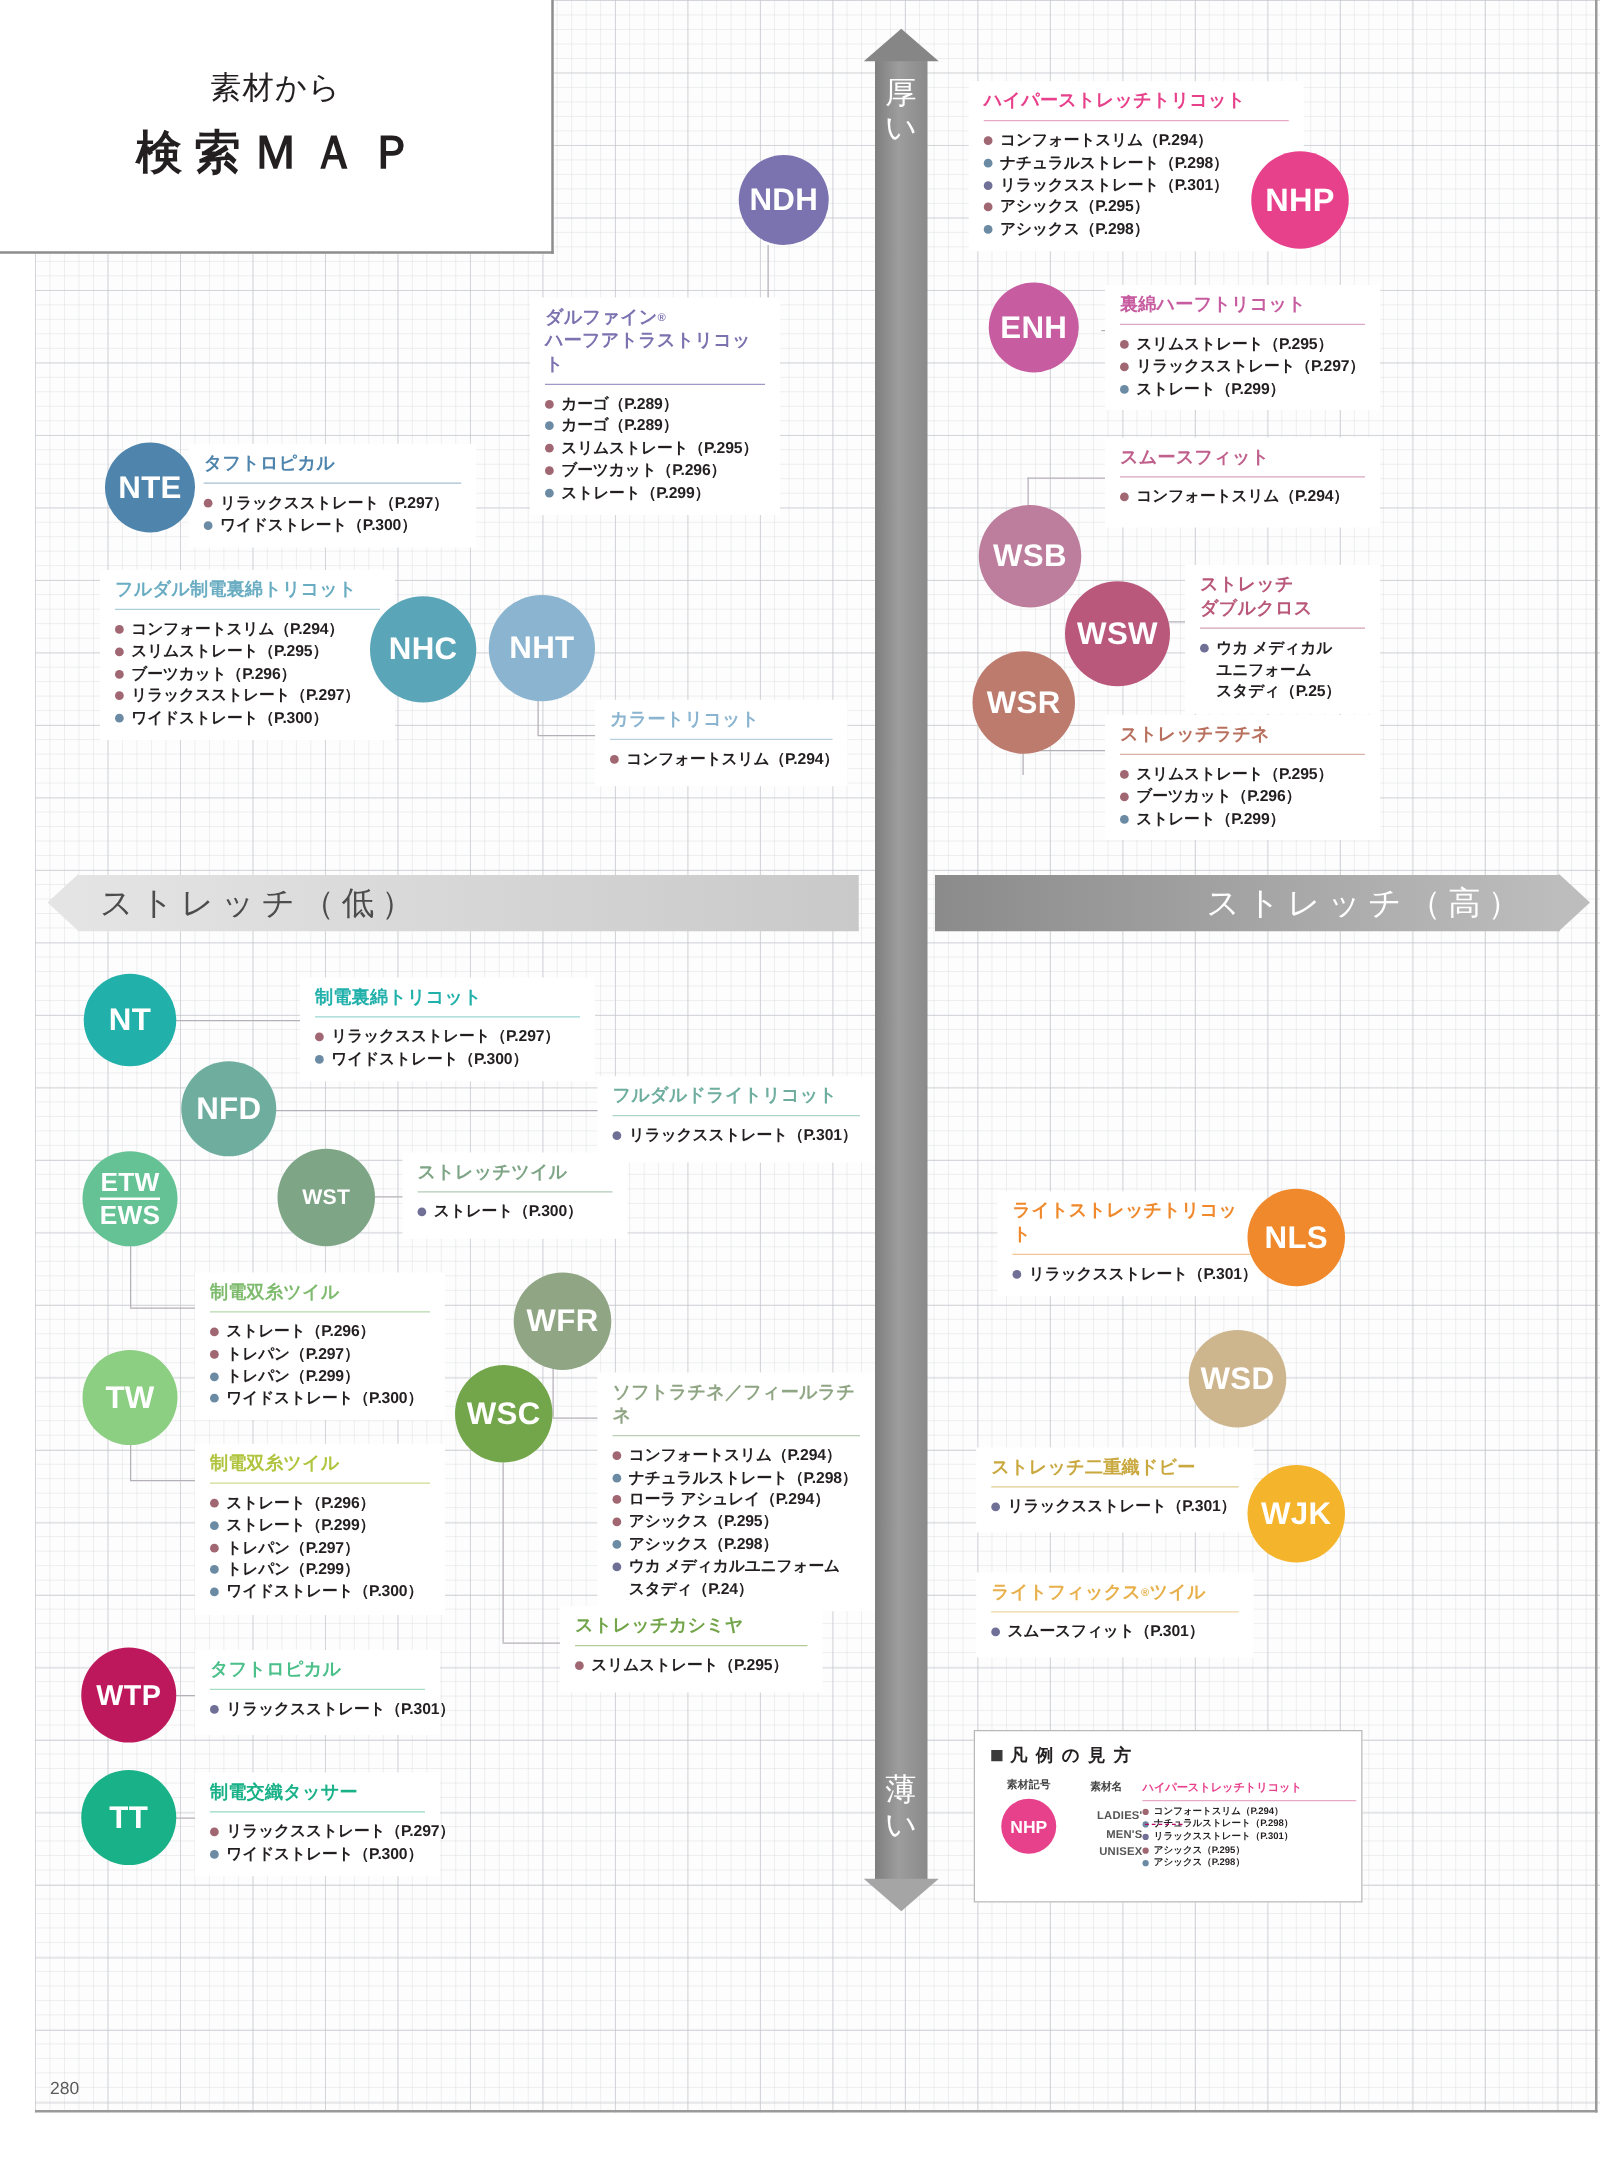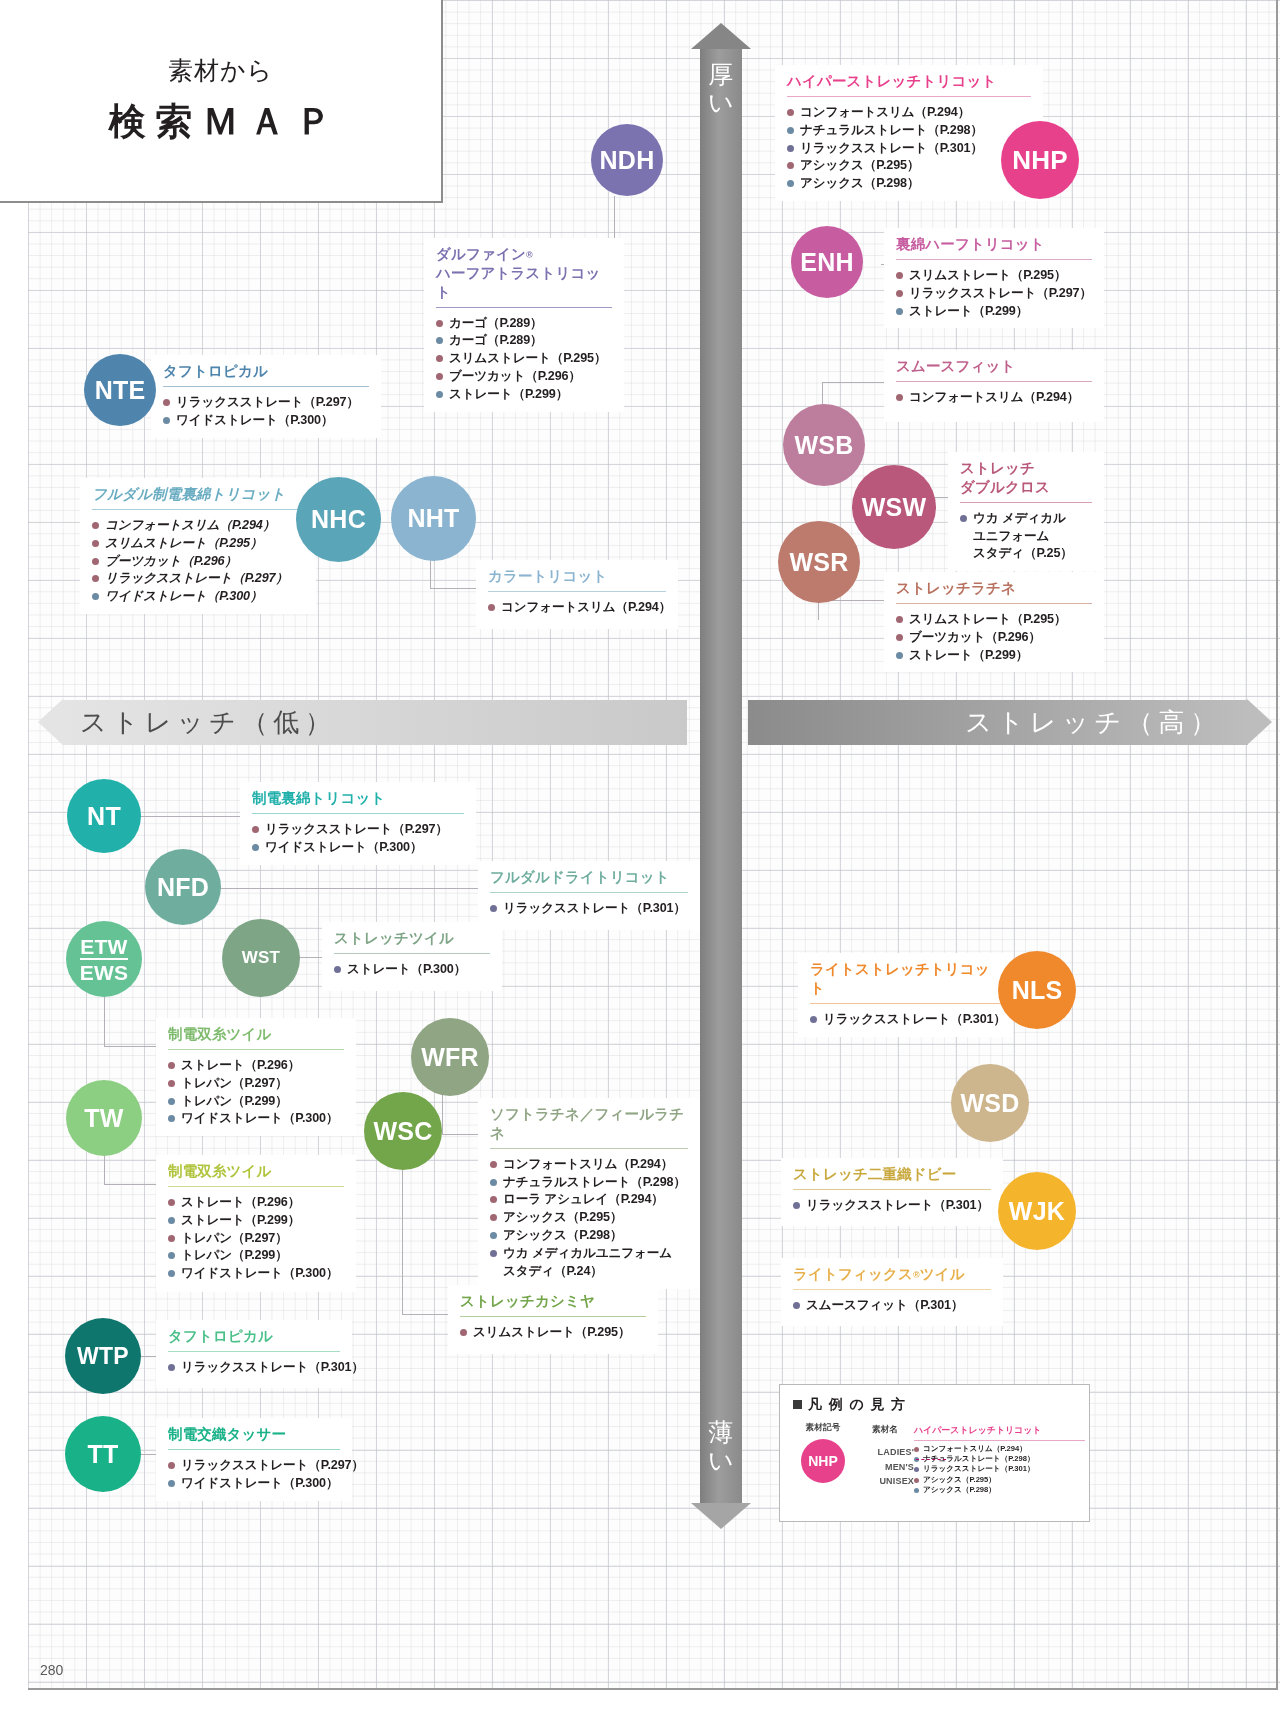--- a/index.html
+++ b/index.html
@@ -240,21 +240,21 @@
       </ul>
     </div>
     <div class="card" style="left: 151px; top: 355px; width: 230px; min-height: 76px;">
       <div class="hd" style="color: rgb(79, 133, 173);">タフトロピカル</div>
       <div class="rule" style="background: rgb(165, 192, 211);"></div>
       <ul>
         <li><span class="dot" style="background: rgb(160, 102, 114);"></span>リラックスストレート（P.297）</li>
         <li><span class="dot" style="background: rgb(107, 138, 163);"></span>ワイドストレート（P.300）</li>
       </ul>
     </div>
-    <div class="card" style="left: 80px; top: 478px; width: 236px; min-height: 129px; font-style: italic;">
+    <div class="card" style="left: 80px; top: 456px; width: 236px; min-height: 129px;">
       <div class="hd" style="color: rgb(106, 173, 194);">フルダル制電裏綿トリコット</div>
       <div class="rule" style="background: rgb(168, 207, 219);"></div>
       <ul>
         <li><span class="dot" style="background: rgb(160, 102, 114);"></span>コンフォートスリム（P.294）</li>
         <li><span class="dot" style="background: rgb(160, 102, 114);"></span>スリムストレート（P.295）</li>
         <li><span class="dot" style="background: rgb(160, 102, 114);"></span>ブーツカット（P.296）</li>
         <li><span class="dot" style="background: rgb(160, 102, 114);"></span>リラックスストレート（P.297）</li>
         <li><span class="dot" style="background: rgb(107, 138, 163);"></span>ワイドストレート（P.300）</li>
       </ul>
     </div>
@@ -418,21 +418,21 @@
     </div>
     <div class="bub" style="left: 951px; top: 1064px; width: 78px; height: 78px; background: rgb(205, 181, 141); font-size: 25px;">
       <span>WSD</span>
     </div>
     <div class="bub" style="left: 364px; top: 1092px; width: 78px; height: 78px; background: rgb(115, 165, 74); font-size: 25px;">
       <span>WSC</span>
     </div>
     <div class="bub" style="left: 998px; top: 1172px; width: 78px; height: 78px; background: rgb(244, 180, 44); font-size: 25px;">
       <span>WJK</span>
     </div>
-    <div class="bub" style="left: 65px; top: 1318px; width: 76px; height: 76px; background: #0f766e; font-size: 23px;">
+    <div class="bub" style="left: 65px; top: 1318px; width: 76px; height: 76px; background: #be185d; font-size: 23px;">
       <span>WTP</span>
     </div>
     <div class="bub" style="left: 65px; top: 1416px; width: 76px; height: 76px; background: rgb(25, 177, 136); font-size: 25px;">
       <span>TT</span>
     </div>
   </div>
 
 <div class="vaxis"></div>
 <div class="vlabel" id="v-top">厚い</div>
 <div class="vlabel" id="v-bottom">薄い</div>

